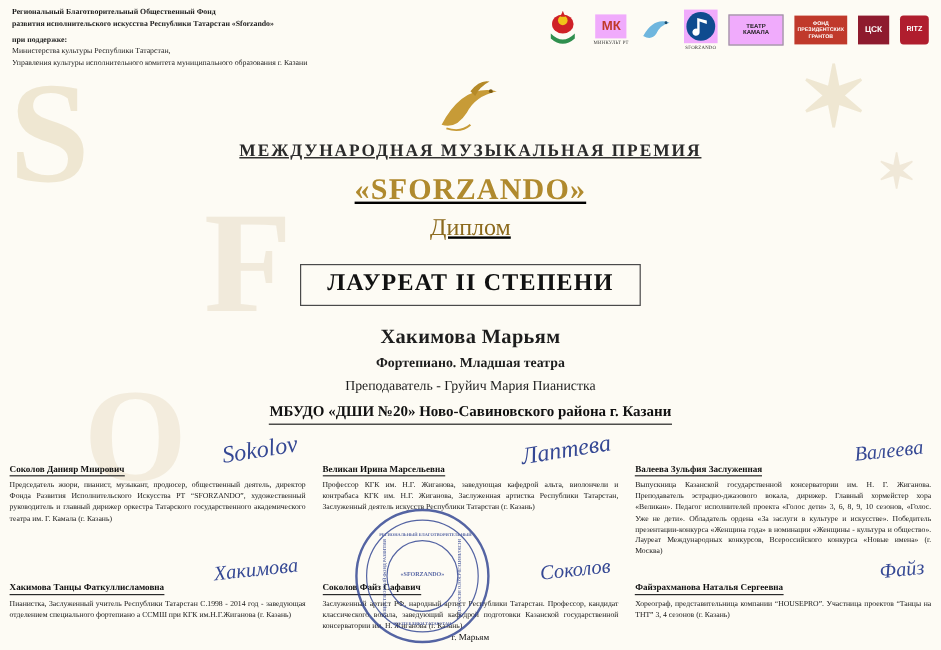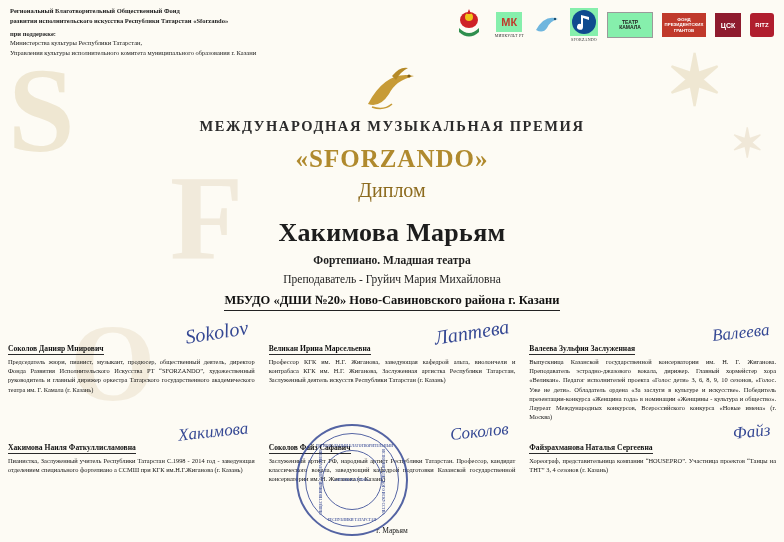--- a/index.html
+++ b/index.html
@@ -38,27 +38,27 @@
     padding:6px 10px 0 10px;
   }
   .top-text { font-size:6.5px; line-height:1.5; color:#1b1b1b; max-width:260px; }
   .top-text .t-strong { font-weight:700; }
   .top-text .t-row { white-space:normal; }
   .top-gap { height:3px; }
 
   .logos { display:flex; align-items:center; gap:9px; padding-top:2px; }
   .logo { display:flex; flex-direction:column; align-items:center; justify-content:center;}
   .logo-cap { font-size:4px; color:#333; margin-top:1px; letter-spacing:.2px;}
-  .logo-box { border:1px solid #9a9a9a; background:#86efac; display:flex; align-items:center; justify-content:center; color:#222;}
+  .logo-box { border:1px solid #9a9a9a; background:#f0abfc; display:flex; align-items:center; justify-content:center; color:#222;}
 
   
   .emblem { position:relative; z-index:2; text-align:center; margin-top:6px; }
   .emblem svg { display:block; margin:0 auto; }
 
-  .title-block { position:relative; z-index:2; text-align:center; margin-top:4px; }
+  .title-block { position:relative; z-index:2; text-align:center; margin-top:4px;text-decoration:underline; }
   .premia {
     font-size:14.5px; font-weight:700; letter-spacing:1.6px; color:#2b2b2b;
     font-family:"Liberation Serif", serif;
   }
   .sforzando {
     margin-top:10px;
     font-size:25px; font-weight:700; color:#b08a2e; letter-spacing:1px;
     font-family:"Liberation Serif", serif;
   }
   .diplom {
@@ -69,21 +69,21 @@
 
   .laureat-wrap { position:relative; z-index:2; text-align:center; margin-top:18px; }
   .laureat {
     display:inline-block;
     border:1.5px solid #4a4a4a;
     padding:4px 22px 6px 22px;
     font-size:20px; font-weight:700; letter-spacing:1px; color:#111;
   }
 
   .winner { position:relative; z-index:2; text-align:center; margin-top:16px; }
-  .winner-name { font-size:26px; font-weight:700; color:#1d1d1d; letter-spacing:.3px;}
+  .winner-name { font-size:17px; font-weight:700; color:#1d1d1d; letter-spacing:.3px;}
   .winner-cat { font-size:11.5px; font-weight:700; color:#1d1d1d; margin-top:6px;}
   .winner-teacher { font-size:11.5px; color:#1d1d1d; margin-top:7px;}
   .winner-school {
     font-size:12.5px; font-weight:700; color:#111; margin-top:8px;
     display:inline-block; border-bottom:1.4px solid #222; padding-bottom:2px;
   }
 
   
   .jury {
     position:relative; z-index:2;
@@ -235,25 +235,28 @@
       <path d="M10 43 Q22 47 30 40" stroke="#c79b37" stroke-width="1.6" fill="none"></path>
     </svg>
   </div>
 
   <div class="title-block">
     <div class="premia">МЕЖДУНАРОДНАЯ МУЗЫКАЛЬНАЯ ПРЕМИЯ</div>
     <div class="sforzando">«SFORZANDO»</div>
     <div class="diplom">Диплом</div>
   </div>
 
+  <div class="laureat-wrap">
+    <div class="laureat">ЛАУРЕАТ II СТЕПЕНИ</div>
+  </div>
 
   <div class="winner">
     <div class="winner-name">Хакимова Марьям</div>
     <div class="winner-cat">Фортепиано. Младшая театра</div>
-    <div class="winner-teacher">Преподаватель - Груйич Мария Михайловна</div>
+    <div class="winner-teacher">Преподаватель - Груйич Мария Пианистка</div>
     <div><span class="winner-school">МБУДО «ДШИ №20» Ново-Савиновского района г. Казани</span></div>
   </div>
 
   <div class="jury">
 
     <div class="jc">
       <div class="sig">Sokolov</div>
       <div class="jc-name">Соколов Данияр Мнирович</div>
       <div class="jc-desc">Председатель жюри, пианист, музыкант, продюсер, общественный деятель, директор Фонда Развития Исполнительского Искусства РТ “SFORZANDO”, художественный руководитель и главный дирижер оркестра Татарского государственного академического театра им. Г. Камала (г. Казань)</div>
     </div>
@@ -265,21 +268,21 @@
     </div>
 
     <div class="jc col3">
       <div class="sig s2">Валеева</div>
       <div class="jc-name">Валеева Зульфия Заслуженная</div>
       <div class="jc-desc">Выпускница Казанской государственной консерватории им. Н. Г. Жиганова. Преподаватель эстрадно-джазового вокала, дирижер. Главный хормейстер хора «Великан». Педагог исполнителей проекта «Голос дети» 3, 6, 8, 9, 10 сезонов, «Голос. Уже не дети». Обладатель ордена «За заслуги в культуре и искусстве». Победитель презентации-конкурса «Женщина года» в номинации «Женщины - культура и общество». Лауреат Международных конкурсов, Всероссийского конкурса «Новые имена» (г. Москва)</div>
     </div>
 
     <div class="jc">
       <div class="sig s2">Хакимова</div>
-      <div class="jc-name">Хакимова Наиля Фаткуллисламовна</div>
+      <div class="jc-name">Хакимова Танцы Фаткуллисламовна</div>
       <div class="jc-desc">Пианистка, Заслуженный учитель Республики Татарстан С.1998 - 2014 год - заведующая отделением специального фортепиано а ССМШ при КГК им.Н.Г.Жиганова (г. Казань)</div>
     </div>
 
     <div class="jc">
       <div class="sig s2">Соколов</div>
       <div class="jc-name">Соколов Файз Сафавич</div>
       <div class="jc-desc">Заслуженный артист РФ, народный артист Республики Татарстан. Профессор, кандидат классического вокала, заведующий кафедрой подготовки Казанской государственной консерватории им. Н. Жиганова (г. Казань)</div>
     </div>
 
     <div class="jc col3">

